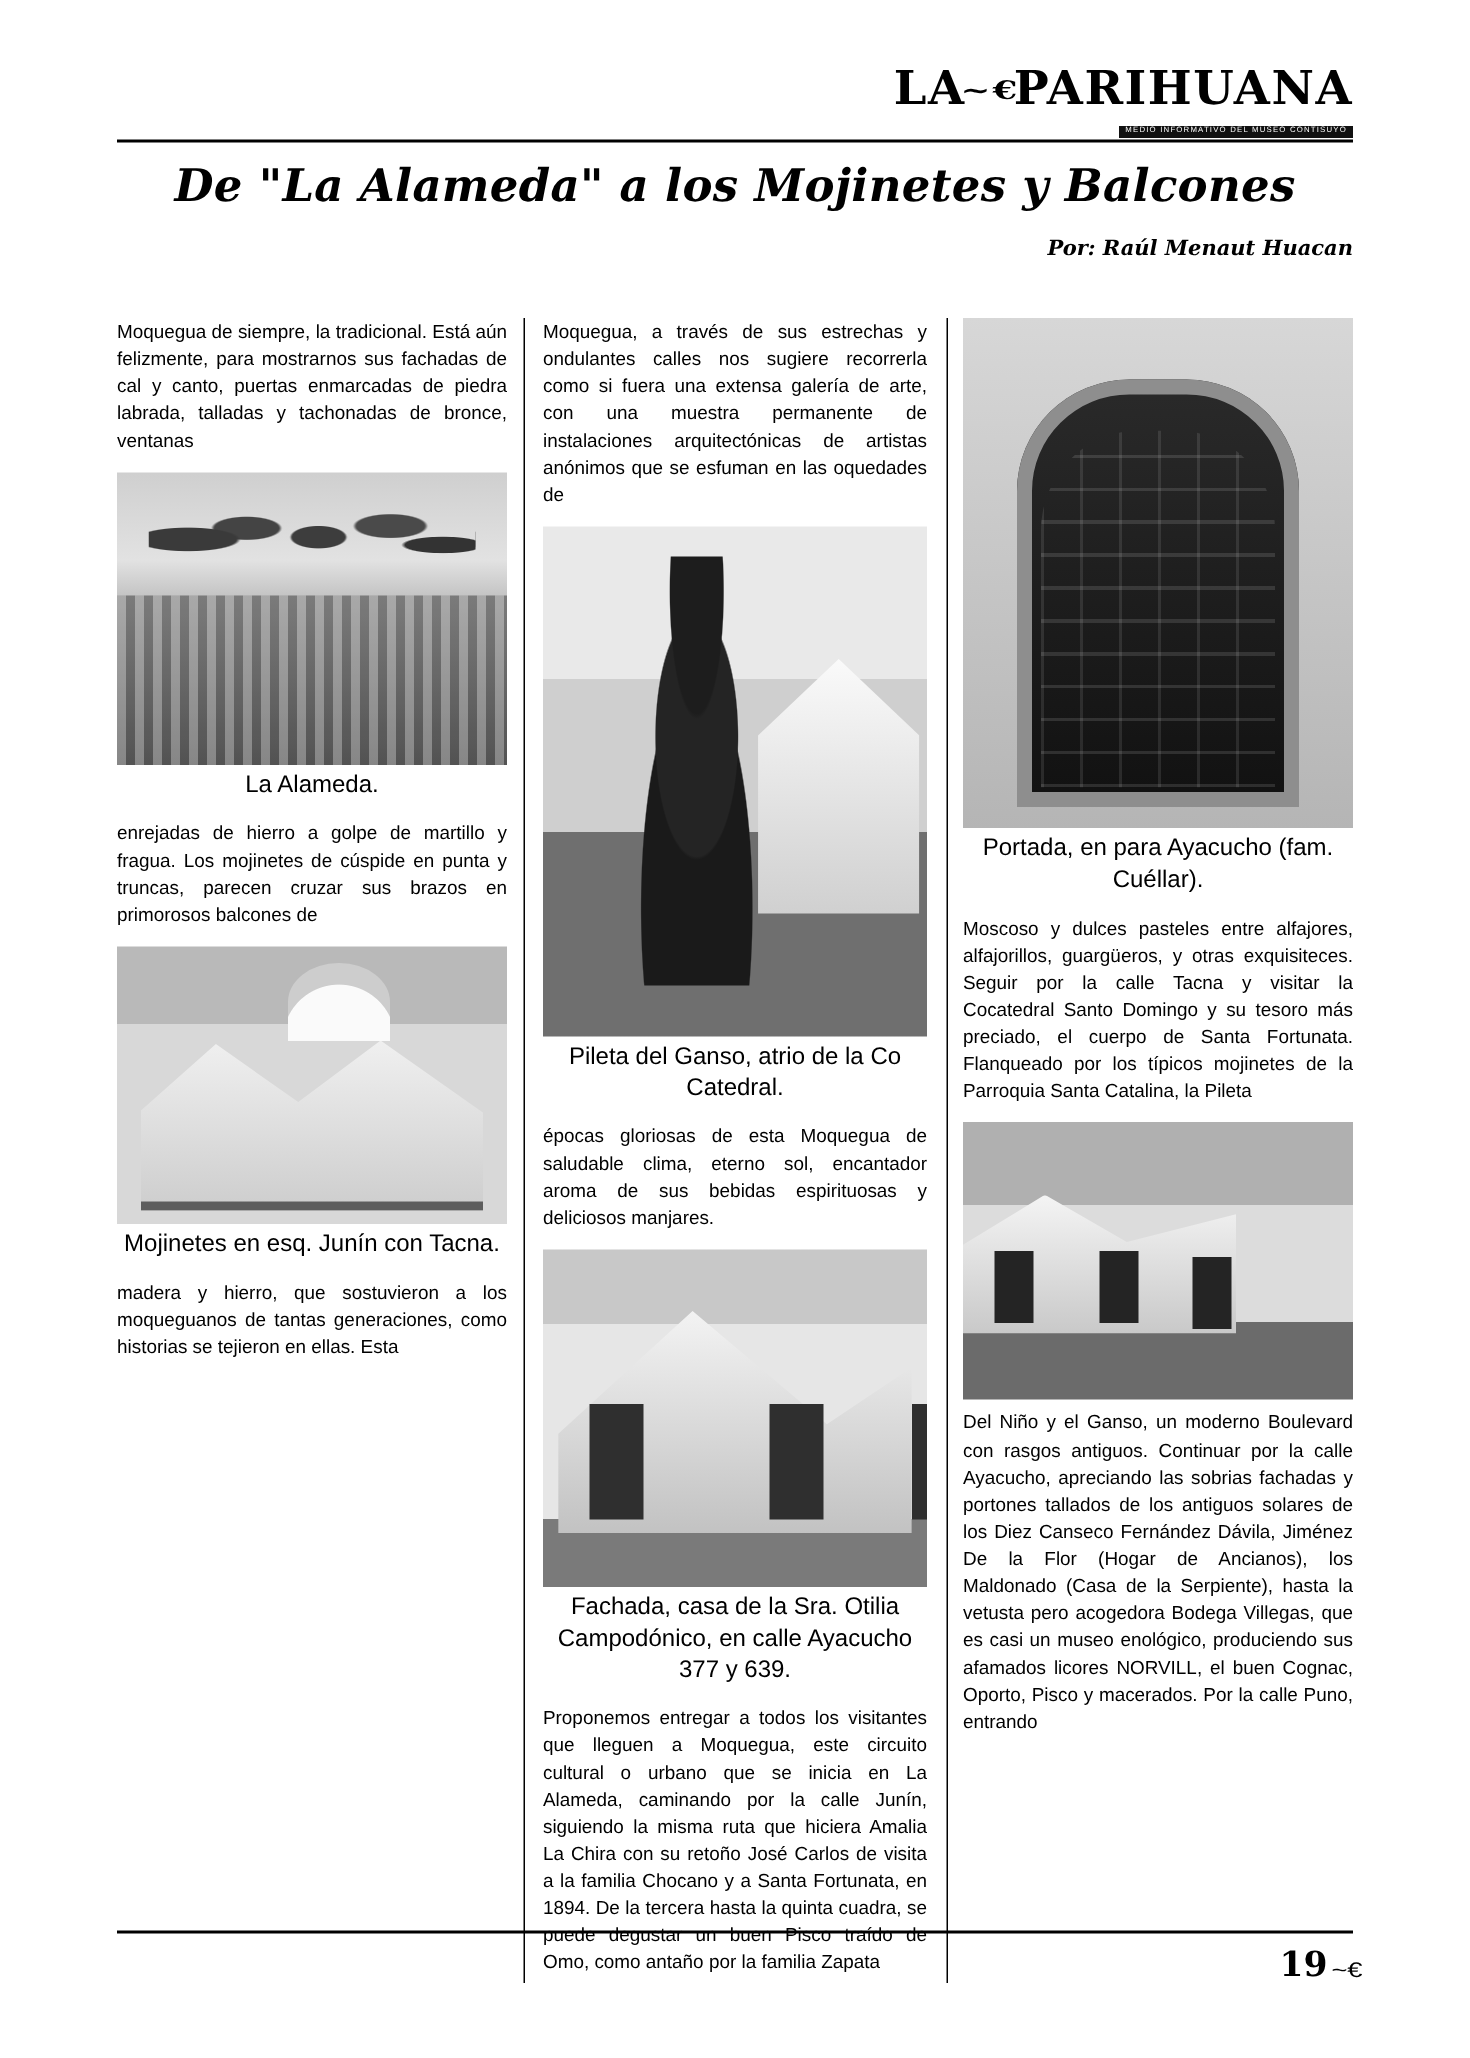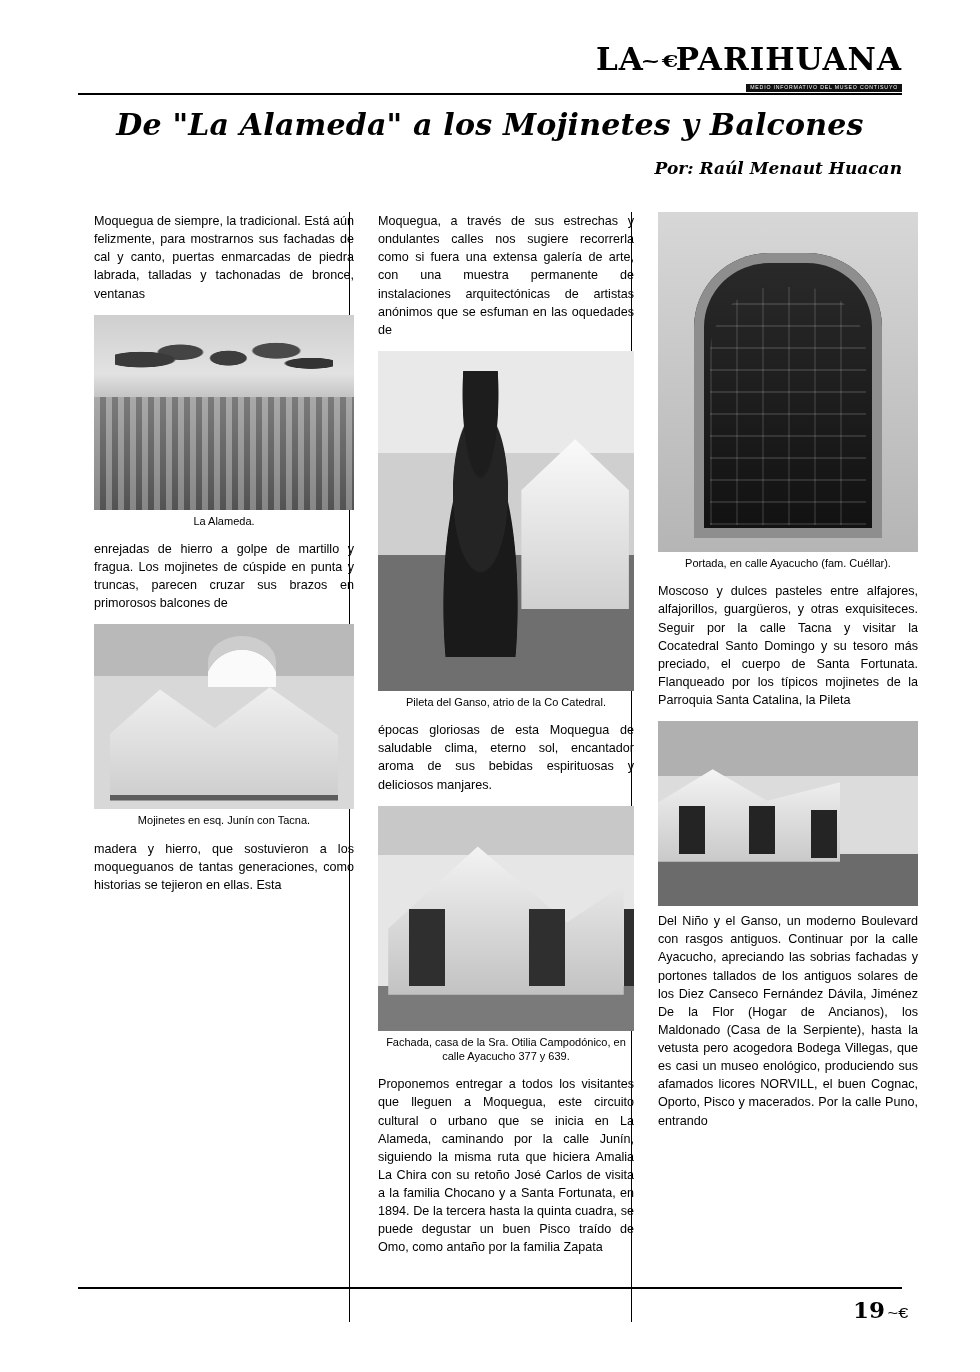--- a/index.html
+++ b/index.html
@@ -79,32 +79,31 @@
     letter-spacing: 0.2px;
     line-height: 1.15;
   }
   .byline {
     position: absolute;
     right: 78px;
     top: 158px;
     font-family: "DejaVu Serif", serif;
     font-style: italic;
     font-weight: bold;
-    font-size: 17px;
+    font-size: 14px;
   }
 
   
   .columns {
     position: absolute;
     left: 78px;
     top: 212px;
     width: 824px;
     display: flex;
     gap: 24px;
-    margin-left: 16px;
   }
   .col {
     width: 262px;
     position: relative;
   }
   .col.mid { width: 258px; }
   .col.right { width: 262px; }
 
   .vline {
     position: absolute;
@@ -126,21 +125,21 @@
 
   .figure { margin: 0 0 6px 0; }
   .photo {
     width: 100%;
     display: block;
     background: #8a8a8a;
     position: relative;
     overflow: hidden;
   }
   .caption {
-    font-size: 11px;
+    font-size: 16px;
     text-align: center;
     line-height: 1.3;
     margin-top: 4px;
     margin-bottom: 12px;
   }
 
   
   .rule-bottom {
     position: absolute;
     left: 78px;
@@ -379,21 +378,21 @@
         <div class="photo ph-fachada"></div>
         <div class="caption">Fachada, casa de la Sra. Otilia Campodónico, en calle Ayacucho 377 y 639.</div>
       </div>
 
       <p class="body">Proponemos entregar a todos los visitantes que lleguen a Moquegua, este  circuito cultural o urbano  que se inicia en La Alameda, caminando por la calle Junín, siguiendo la misma ruta que hiciera Amalia La Chira con su retoño José Carlos de visita a la familia Chocano y a Santa Fortunata, en 1894. De la tercera hasta la quinta cuadra, se puede degustar un buen Pisco traído de Omo, como antaño por la familia Zapata</p>
     </div>
 
     <div class="col right">
       <div class="figure">
         <div class="photo ph-portada"></div>
-        <div class="caption">Portada, en calle Ayacucho (fam. Cuéllar).</div>
+        <div class="caption">Portada, en para Ayacucho (fam. Cuéllar).</div>
       </div>
 
       <p class="body">Moscoso y dulces pasteles entre alfajores, alfajorillos, guargüeros, y otras exquisiteces. Seguir por la calle Tacna y visitar la  Cocatedral Santo Domingo y su tesoro más preciado, el cuerpo de Santa Fortunata. Flanqueado por los típicos mojinetes de la Parroquia Santa Catalina, la Pileta</p>
 
       <div class="figure">
         <div class="photo ph-bodega"></div>
       </div>
 
       <p class="body">Del Niño y el Ganso, un moderno Boulevard con rasgos antiguos. Continuar por la calle Ayacucho, apreciando las sobrias fachadas y portones tallados de los antiguos solares de los Diez Canseco Fernández Dávila, Jiménez De la Flor (Hogar de Ancianos), los Maldonado (Casa de la Serpiente), hasta la vetusta pero acogedora Bodega Villegas, que es casi un museo enológico, produciendo sus afamados licores NORVILL, el buen Cognac, Oporto, Pisco y macerados. Por la calle Puno, entrando</p>
     </div>

